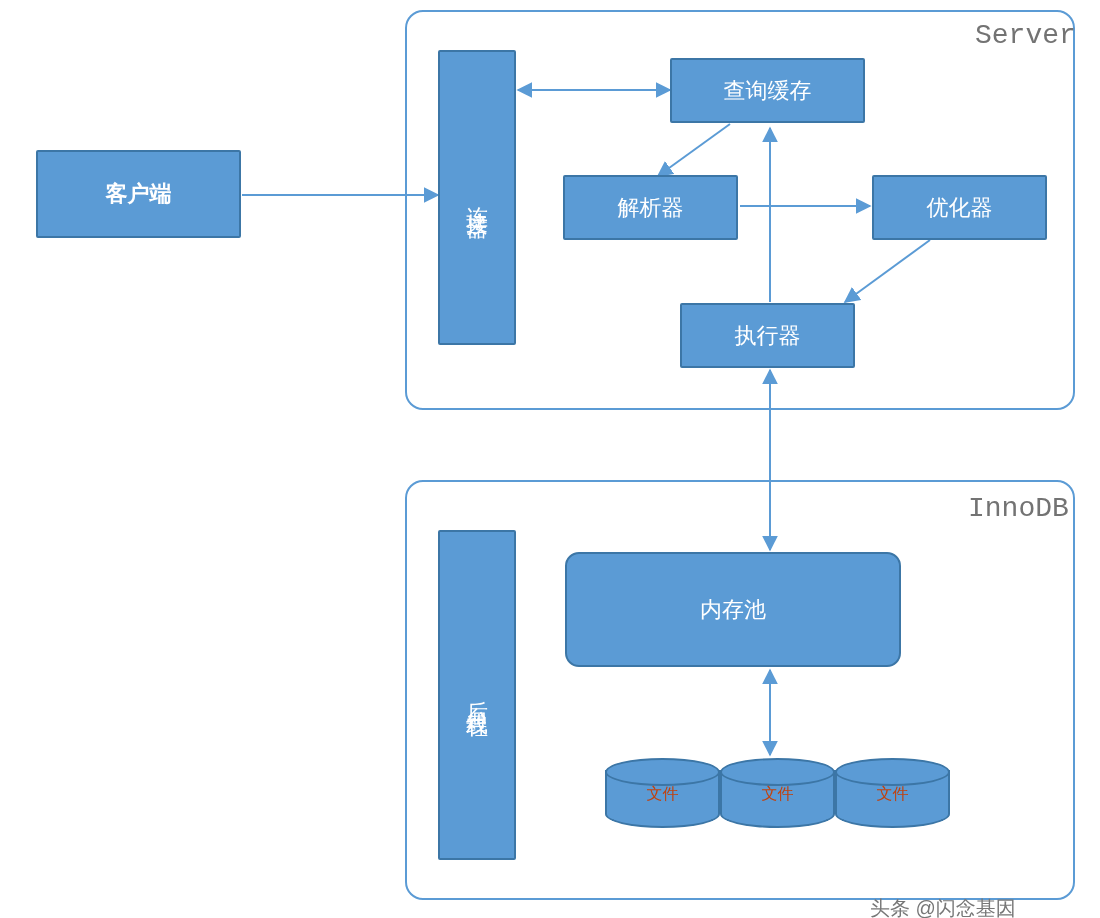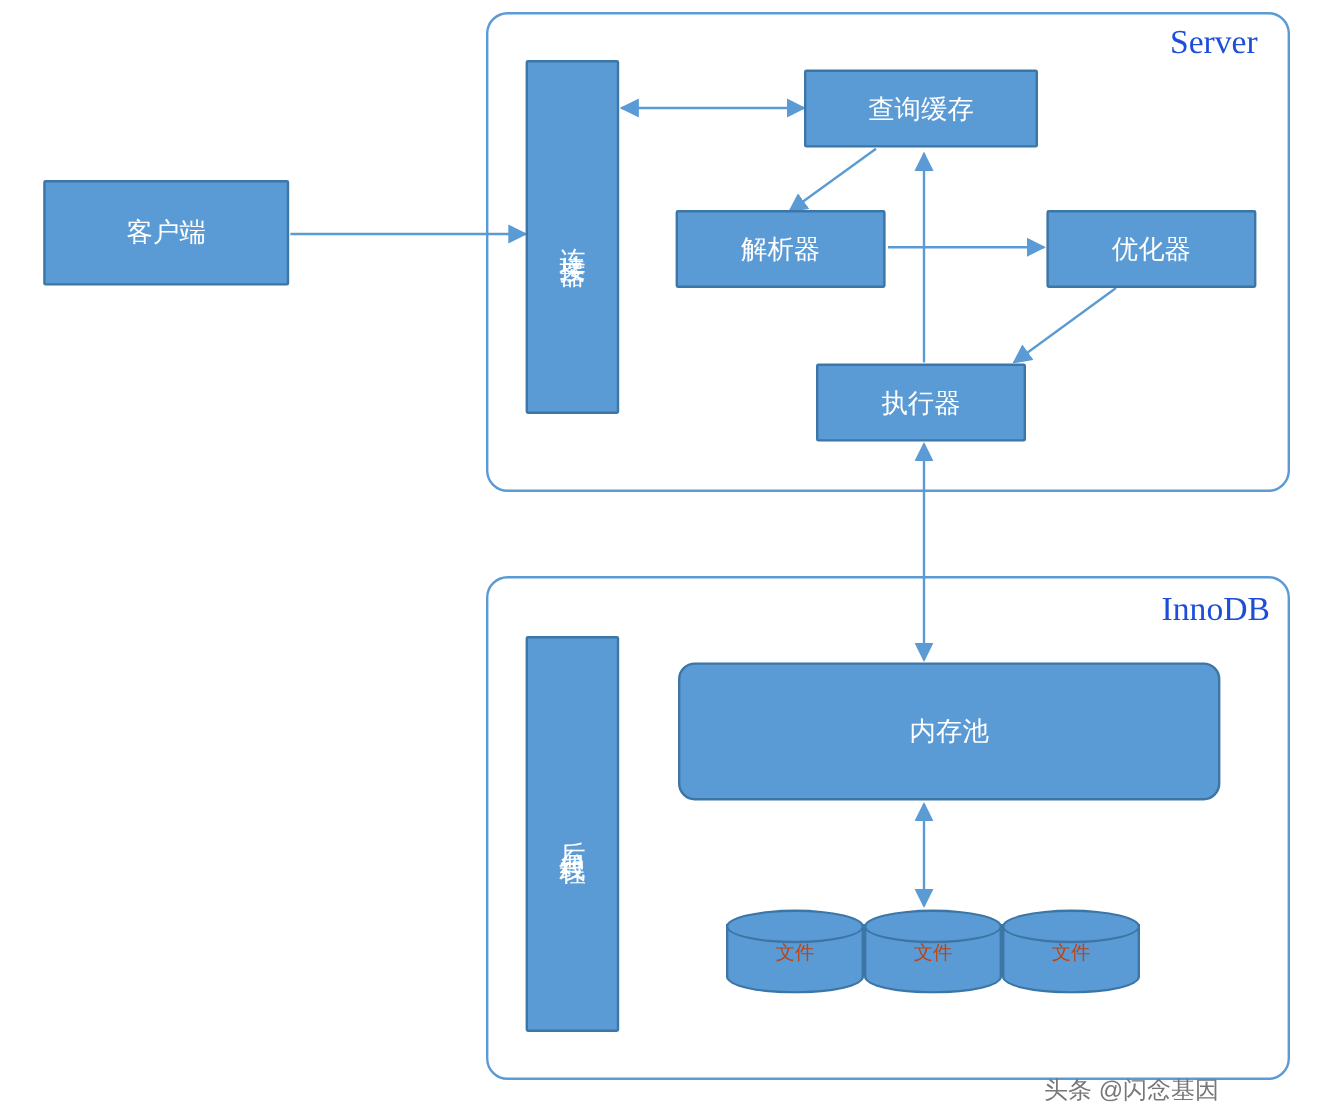--- a/index.html
+++ b/index.html
@@ -27,23 +27,23 @@
   .vbox { writing-mode: vertical-rl; text-orientation: upright; letter-spacing: 6px; }
   .frame {
     position: absolute;
     border: 2px solid #5b9bd5;
     border-radius: 18px;
     box-sizing: border-box;
     background: transparent;
   }
   .frame-label {
     position: absolute;
-    color: #1d4ed8;
+    color: #737373;
     font-size: 28px;
-    font-family: Liberation Serif, serif;
+    font-family: Liberation Mono, monospace;
   }
   .cyl {
     position: absolute;
     width: 115px;
     height: 70px;
   }
   .cyl .body {
     position: absolute;
     left: 0; right: 0;
     top: 12px; bottom: 0;
@@ -102,21 +102,21 @@
     <line x1="930" y1="240" x2="845" y2="302" marker-end="url(#arrow)"></line>
 
     <line x1="770" y1="302" x2="770" y2="128" marker-end="url(#arrow)"></line>
 
     <line x1="770" y1="370" x2="770" y2="550" marker-start="url(#arrow)" marker-end="url(#arrow)"></line>
 
     <line x1="770" y1="670" x2="770" y2="755" marker-start="url(#arrow)" marker-end="url(#arrow)"></line>
   </g>
 </svg>
 
-<div class="box" style="left:36px; top:150px; width:205px; height:88px;">
+<div class="box" style="left:36px; top:150px; width:205px; height:88px;font-weight:bold;">
   <span>客户端</span>
 </div>
 
 <div class="frame" style="left:405px; top:10px; width:670px; height:400px;"></div>
 <div class="frame-label" style="left:975px; top:20px;">Server</div>
 
 <div class="box vbox" style="left:438px; top:50px; width:78px; height:295px;">
   <span>连接器</span>
 </div>
 
@@ -136,21 +136,21 @@
   <span>执行器</span>
 </div>
 
 <div class="frame" style="left:405px; top:480px; width:670px; height:420px;"></div>
 <div class="frame-label" style="left:968px; top:493px;">InnoDB</div>
 
 <div class="box vbox" style="left:438px; top:530px; width:78px; height:330px;">
   <span>后台线程</span>
 </div>
 
-<div class="box rounded" style="left:565px; top:552px; width:452px; height:115px;">
+<div class="box rounded" style="left:565px; top:552px; width:336px; height:115px;">
   <span>内存池</span>
 </div>
 
 <div class="cyl" style="left:605px; top:758px;">
   <div class="body"></div>
     <div class="top"></div>
   <div class="label">文件</div>
 </div>
 <div class="cyl" style="left:720px; top:758px;">
   <div class="body"></div>

